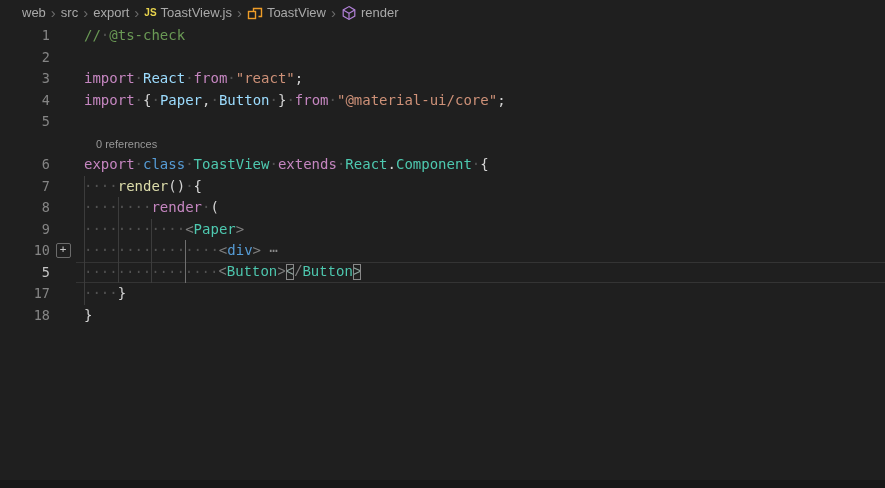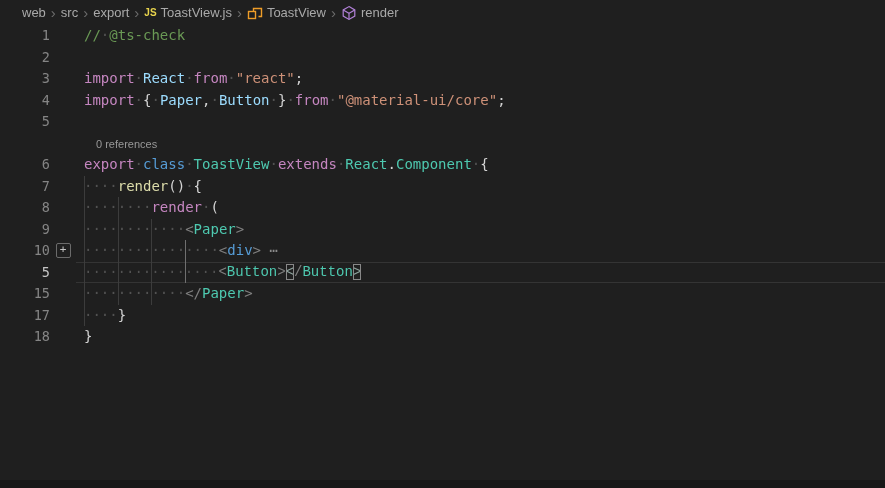--- a/index.html
+++ b/index.html
@@ -148,25 +148,20 @@
           <div class="fold">+</div>
         </div>
         <div class="content"><div class="guide" style="left: 8px;"></div><div class="guide" style="left: 41.72px;"></div><div class="guide" style="left: 75.44px;"></div><div class="guide active" style="left: 109.16px;"></div><span class="ws">················</span><span class="tp">&lt;</span><span class="kb">div</span><span class="tp">&gt;</span><span class="fd"> ⋯</span></div>
       </div>
       <div class="row current">
         <div class="num active">5</div>
         <div class="foldcol"></div>
         <div class="content"><div class="guide" style="left: 8px;"></div><div class="guide" style="left: 41.72px;"></div><div class="guide" style="left: 75.44px;"></div><div class="guide active" style="left: 109.16px;"></div><span class="ws">················</span><span class="tp">&lt;</span><span class="cl">Button</span><span class="tp">&gt;</span><span class="bm">&lt;</span><span class="tp">/</span><span class="cl">Button</span><span class="bm">&gt;</span></div>
       </div>
       <div class="row">
-        <div class="num">15</div>
-        <div class="foldcol"></div>
-        <div class="content"><div class="guide" style="left: 8px;"></div><div class="guide" style="left: 41.72px;"></div><div class="guide" style="left: 75.44px;"></div><span class="ws">············</span><span class="tp">&lt;/</span><span class="cl">Paper</span><span class="tp">&gt;</span></div>
-      </div>
-      <div class="row">
         <div class="num">17</div>
         <div class="foldcol"></div>
         <div class="content"><div class="guide" style="left: 8px;"></div><span class="ws">····</span><span class="pn">}</span></div>
       </div>
       <div class="row">
         <div class="num">18</div>
         <div class="foldcol"></div>
         <div class="content"><span class="pn">}</span></div>
       </div>
     </div>

